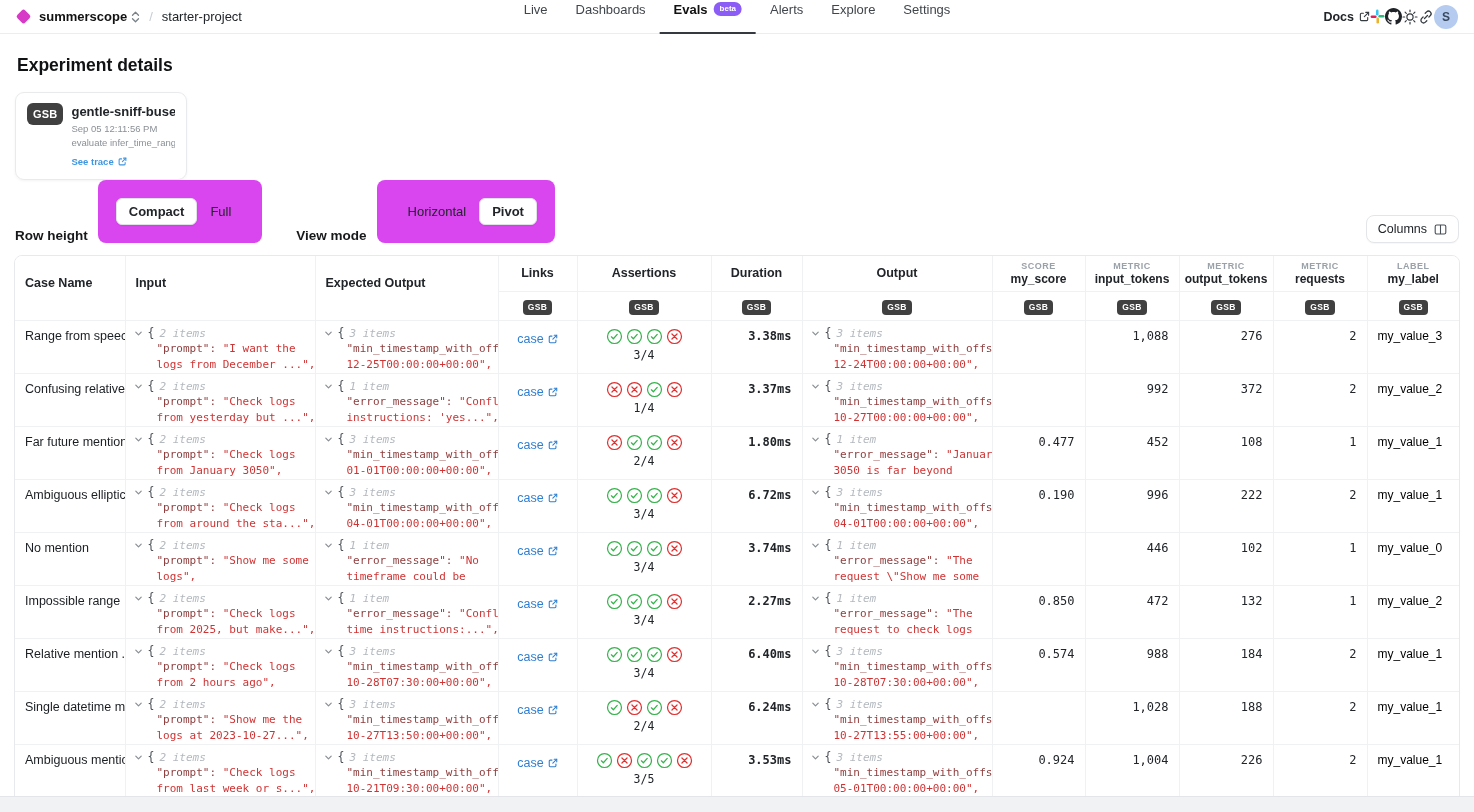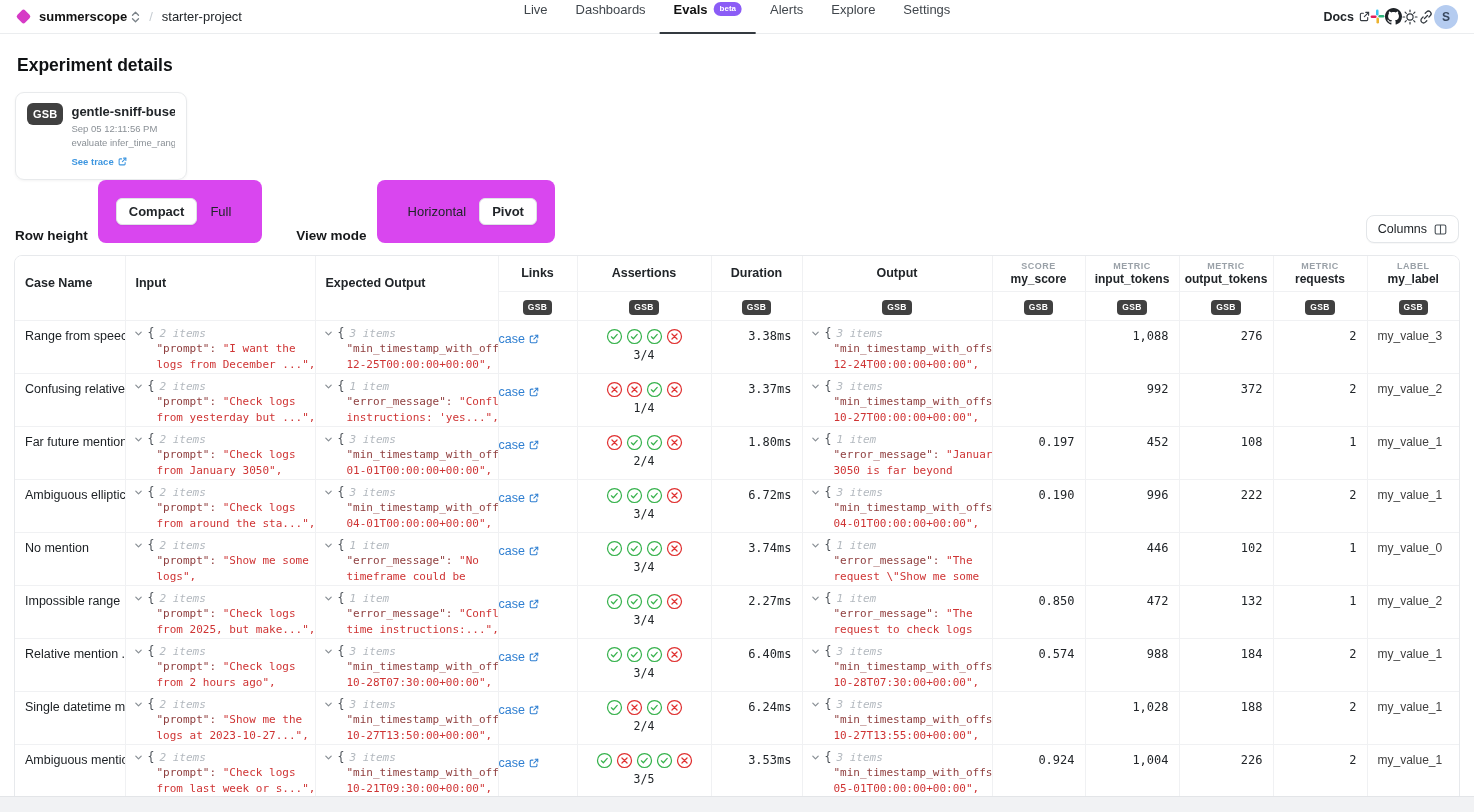--- a/index.html
+++ b/index.html
@@ -70,29 +70,29 @@
   .jcell{padding:5px 0 0 8px}
   .jtop{display:flex;align-items:center;gap:5px;height:15px}
   .chev{display:flex;cursor:pointer}
   .brace{font-family:"DejaVu Sans Mono",monospace;font-size:11.5px;color:#4a5056}
   .items{font-family:"DejaVu Sans Mono",monospace;font-style:italic;font-size:11px;color:#b3b9bf}
   .jbody{margin-left:23px;font-family:"DejaVu Sans Mono",monospace;font-size:11px;line-height:16px}
   .jl{white-space:pre;overflow:hidden}
   .jk{color:#8f3e3e}
   .jv{color:#cf3434}
   
-  .c-link{}
+  .c-link{text-align:center}
   .case-link{display:inline-flex;align-items:center;gap:4px;margin-top:11px;color:#2f7fd1;
              font-size:12.5px;text-decoration:none;cursor:pointer}
   .c-assert{text-align:center;padding-top:7px}
   .aicons{display:flex;gap:3px;justify-content:center}
   .acount{margin-top:3px;font-family:"DejaVu Sans Mono",monospace;font-size:11.5px;color:#212529;text-align:center}
-  .c-dur{text-align:right;padding:8px 10px 0 0;font-family:"DejaVu Sans Mono",monospace;font-size:12px;font-weight:400}
+  .c-dur{text-align:right;padding:8px 10px 0 0;font-family:"DejaVu Sans Mono",monospace;font-size:12px;font-weight:700}
   .c-num{text-align:right;padding:8px 10px 0 0;font-family:"DejaVu Sans Mono",monospace;font-size:12px;color:#212529}
-  .c-label{padding:8px 0 0 10px;font-size:12px;color:#404040}
+  .c-label{padding:8px 0 0 10px;font-size:12px;color:#000000}
   .footer-strip{height:15px;background:#f1f2f4}
 </style>
 </head>
 <body>
 
 <div class="page">
 
   <header class="topbar">
     <div class="tb-left">
       <span class="diamond"></span>
@@ -531,21 +531,21 @@
                   </span>
                   <span class="brace">{</span>
                   <span class="items">1 item</span>
                 </div>
                 <div class="jbody">
                   <div class="jl"><span class="jk">"error_message":</span><span class="jv"> "January</span></div>
                   <div class="jl"><span class="jv">3050 is far beyond</span></div>
                 </div>
               </div>
             </td>
-      <td class="c-num"><span>0.197</span></td>
+      <td class="c-num"><span>0.477</span></td>
       <td class="c-num"><span>452</span></td>
       <td class="c-num"><span>108</span></td>
       <td class="c-num"><span>1</span></td>
       <td class="c-label"><span>my_value_1</span></td>
     </tr>
           <tr>
       <td>
               <div class="case-txt">Ambiguous elliptic...</div>
             </td>
       <td>

